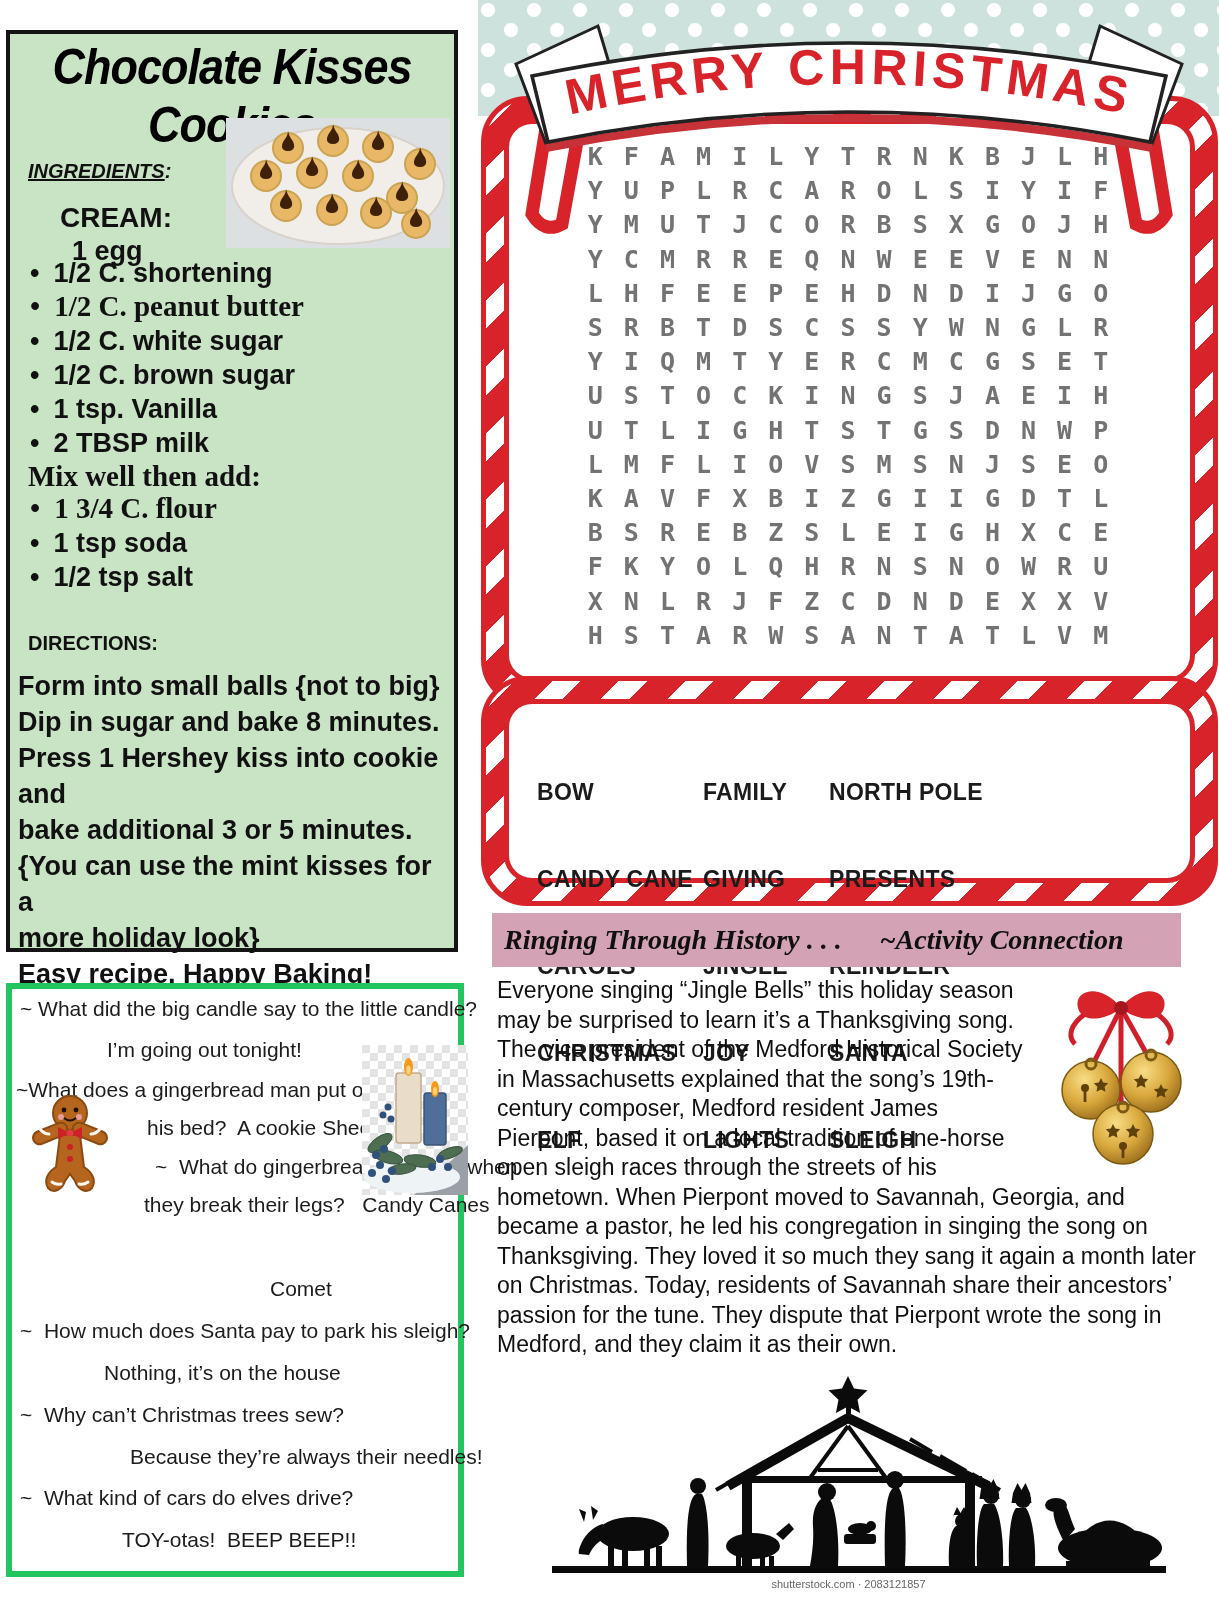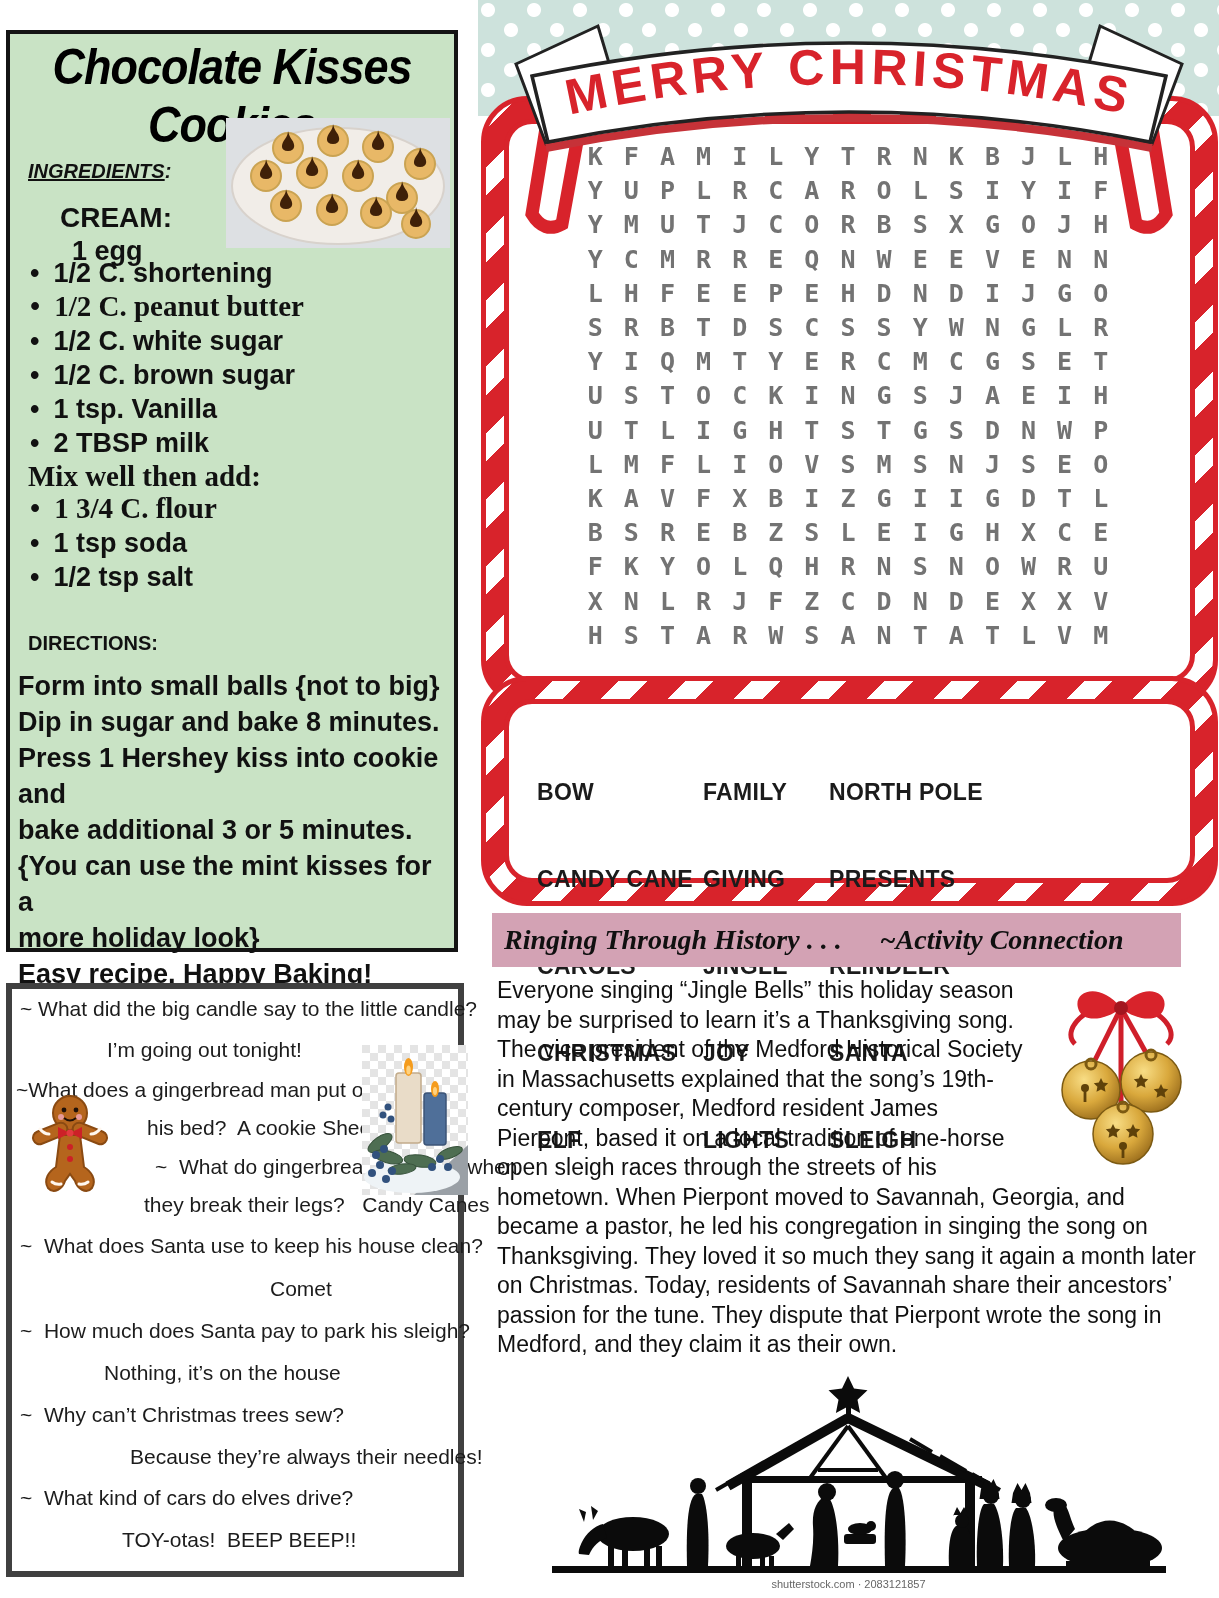--- a/index.html
+++ b/index.html
@@ -23,21 +23,21 @@
   .cream-label{position:absolute;left:22px;top:168px;font-size:28px;font-weight:bold;margin-left:28px;}
   .egg-item{position:absolute;left:62px;top:202px;font-size:27px;font-weight:bold;}
   .r-row{position:absolute;left:14px;font-size:27px;font-weight:bold;white-space:nowrap;}
   .r-row.bullet::before{content:"•";margin:0 14px 0 6px;}
   .serif{font-family:"Liberation Serif",serif;font-size:29px;}
   .dir-label{position:absolute;left:18px;top:598px;font-size:20px;font-weight:bold;}
   .dir-lines{position:absolute;left:8px;top:634px;width:436px;font-size:27px;font-weight:bold;line-height:36px;}
   
   .jokes-panel{
     position:absolute;left:6px;top:983px;width:458px;height:594px;
-    background:#ffffff;border:6px solid #404040;box-sizing:border-box;
+    background:#ffffff;border:6px solid #22c55e;box-sizing:border-box;
   }
   .joke-line{position:absolute;font-size:21px;color:#1c1c1c;white-space:pre;}
   .gingerbread{position:absolute;left:16px;top:96px;width:84px;height:130px;}
   .candles{position:absolute;left:350px;top:56px;width:106px;height:150px;}
   
   .polka{
     position:absolute;left:478px;top:0;width:741px;height:116px;
     background-color:#cde2dc;
     background-image:
       radial-gradient(circle at 10px 10px,#fff 6.5px,rgba(255,255,255,0) 7.5px),
@@ -171,21 +171,20 @@
   </div>
 </div>
 
 <div class="jokes-panel">
   <div class="joke-line" style="left:8px;top:8px">~ What did the big candle say to the little candle?</div>
   <div class="joke-line" style="left:95px;top:49px">I’m going out tonight!</div>
   <div class="joke-line" style="left:4px;top:89px">~What does a gingerbread man put on</div>
   <div class="joke-line" style="left:135px;top:127px">his bed?  A cookie Sheet</div>
   <div class="joke-line" style="left:143px;top:166px">~  What do gingerbread men use when</div>
   <div class="joke-line" style="left:132px;top:204px">they break their legs?   Candy Canes</div>
-  <div class="joke-line" style="left:8px;top:245px">~  What does Santa use to keep his house clean?</div>
   <div class="joke-line" style="left:258px;top:288px">Comet</div>
   <div class="joke-line" style="left:8px;top:330px">~  How much does Santa pay to park his sleigh?</div>
   <div class="joke-line" style="left:92px;top:372px">Nothing, it’s on the house</div>
   <div class="joke-line" style="left:8px;top:414px">~  Why can’t Christmas trees sew?</div>
   <div class="joke-line" style="left:118px;top:456px">Because they’re always their needles!</div>
   <div class="joke-line" style="left:8px;top:497px">~  What kind of cars do elves drive?</div>
   <div class="joke-line" style="left:110px;top:539px">TOY-otas!  BEEP BEEP!!</div>
 
   <svg class="gingerbread" viewBox="0 0 84 130">
     <g fill="#b5651d" stroke="#8a4a12" stroke-width="2">

